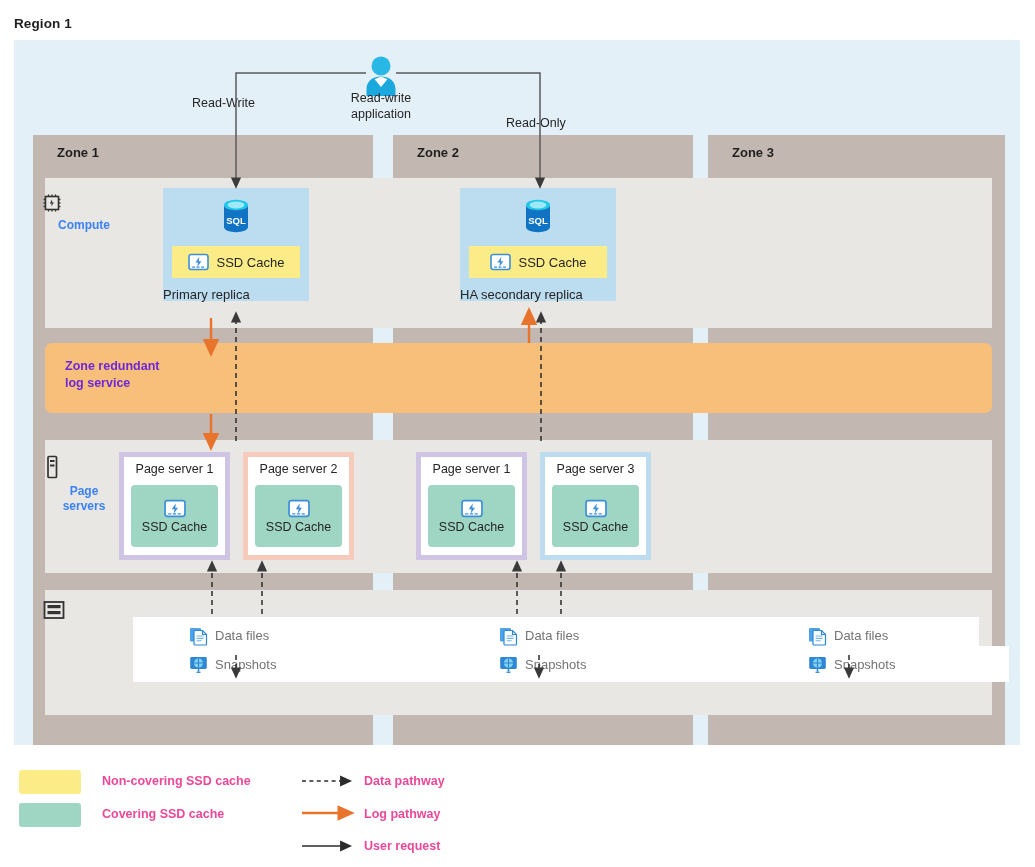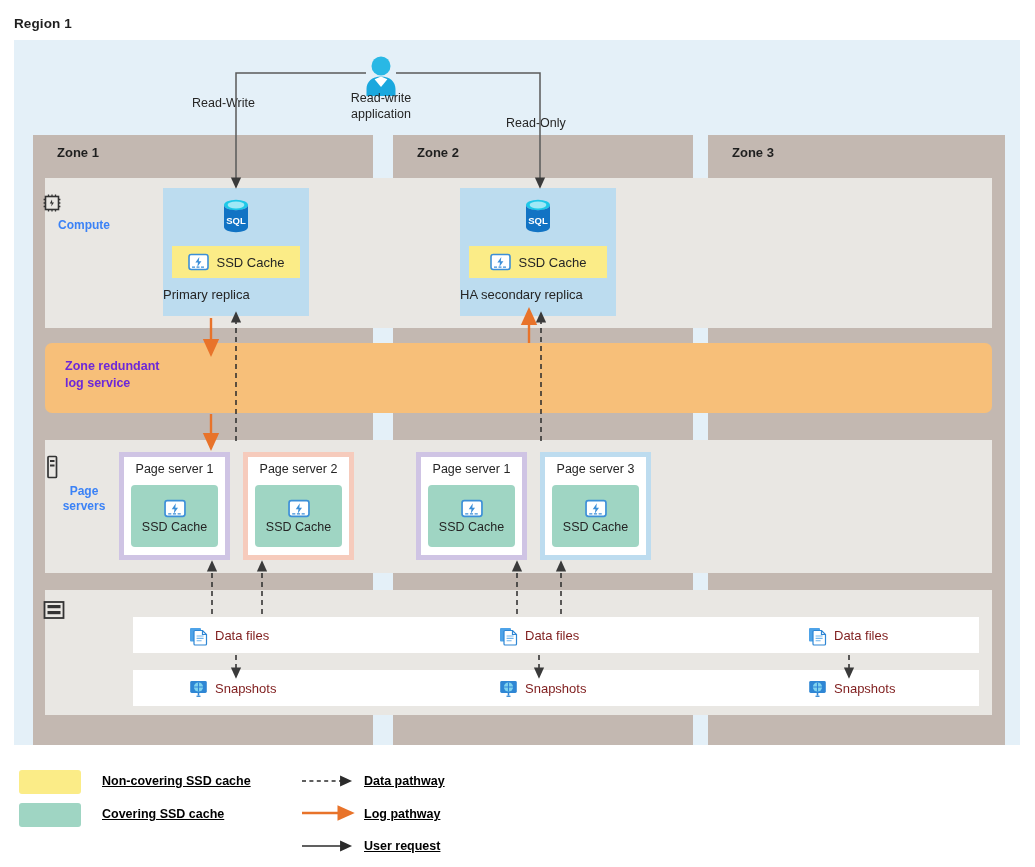--- a/index.html
+++ b/index.html
@@ -58,21 +58,21 @@
     line-height:15px;width:84px;
   }
   #lbl-compute{left:42px;top:193px;}
   #lbl-pages{left:42px;top:455px;}
   #lbl-storage{left:42px;top:600px;}
   .rowlabel .glyph{display:block;margin:0 auto 5px auto;}
   .rowlabel .txt{display:block;white-space:pre-line;}
 
   
   .replica{
-    position:absolute;top:188px;height:128px;background:#bcdcef;
+    position:absolute;top:188px;height:113px;background:#bcdcef;
   }
   #replica-primary{left:163px;width:146px;}
   #replica-ha{left:460px;width:156px;}
   .replica .sql{position:absolute;left:50%;top:9px;transform:translateX(-50%);}
   .replica .cache{
     position:absolute;left:9px;right:9px;top:58px;height:32px;background:#fbec87;
     display:flex;align-items:center;justify-content:center;gap:8px;
   }
   .replica .cache .ctext{font-size:13px;color:#252525;}
   .replica .rname{
@@ -95,41 +95,41 @@
     position:absolute;left:7px;right:7px;top:28px;bottom:8px;background:#9fd5c3;border-radius:4px;
     display:flex;flex-direction:column;align-items:center;justify-content:center;gap:2px;
   }
   .pserver .pcache .ctext{font-size:12.5px;color:#252525;}
 
   
   .strow{
     position:absolute;left:133px;width:846px;height:36px;background:#ffffff;
   }
   #strow-data{top:617px;}
-  #strow-snap{top:670px;}
+  #strow-snap{top:646px;padding-left:30px;}
   .stcell{
     position:absolute;top:0;height:36px;display:flex;align-items:center;gap:7px;
   }
-  .stcell .sttext{font-size:13px;color:#7f1d1d;}
+  .stcell .sttext{font-size:13px;color:#737373;}
 
   
   #app-node{left:352px;top:54px;width:58px;height:44px;}
   #app-label{
     left:330px;top:90px;width:102px;text-align:center;font-size:12.5px;line-height:16px;
     color:#252525;white-space:pre-line;
   }
   #lbl-rw{left:192px;top:96px;font-size:12.5px;color:#252525;}
   #lbl-ro{left:506px;top:96px;font-size:12.5px;color:#252525;margin-top:20px;}
 
   
   #legend{position:absolute;left:14px;top:765px;width:1006px;height:95px;}
   .sw{position:absolute;width:62px;height:24px;border-radius:3px;}
   #sw-yellow{left:5px;top:5px;background:#fbec87;}
   #sw-green{left:5px;top:38px;background:#9fd5c3;}
-  .leg-txt{position:absolute;font-size:12.5px;font-weight:bold;color:#000000;text-decoration:underline;}
+  .leg-txt{position:absolute;font-size:12.5px;font-weight:bold;color:#ec4899;}
   #leg-t1{left:88px;top:9px;}
   #leg-t2{left:88px;top:42px;}
   #leg-t3{left:350px;top:9px;}
   #leg-t4{left:350px;top:42px;}
   #leg-t5{left:350px;top:74px;}
   .leg-arrow{position:absolute;left:288px;width:52px;height:12px;}
   #la1{top:10px;}
   #la2{top:42px;}
   #la3{top:75px;}
 

